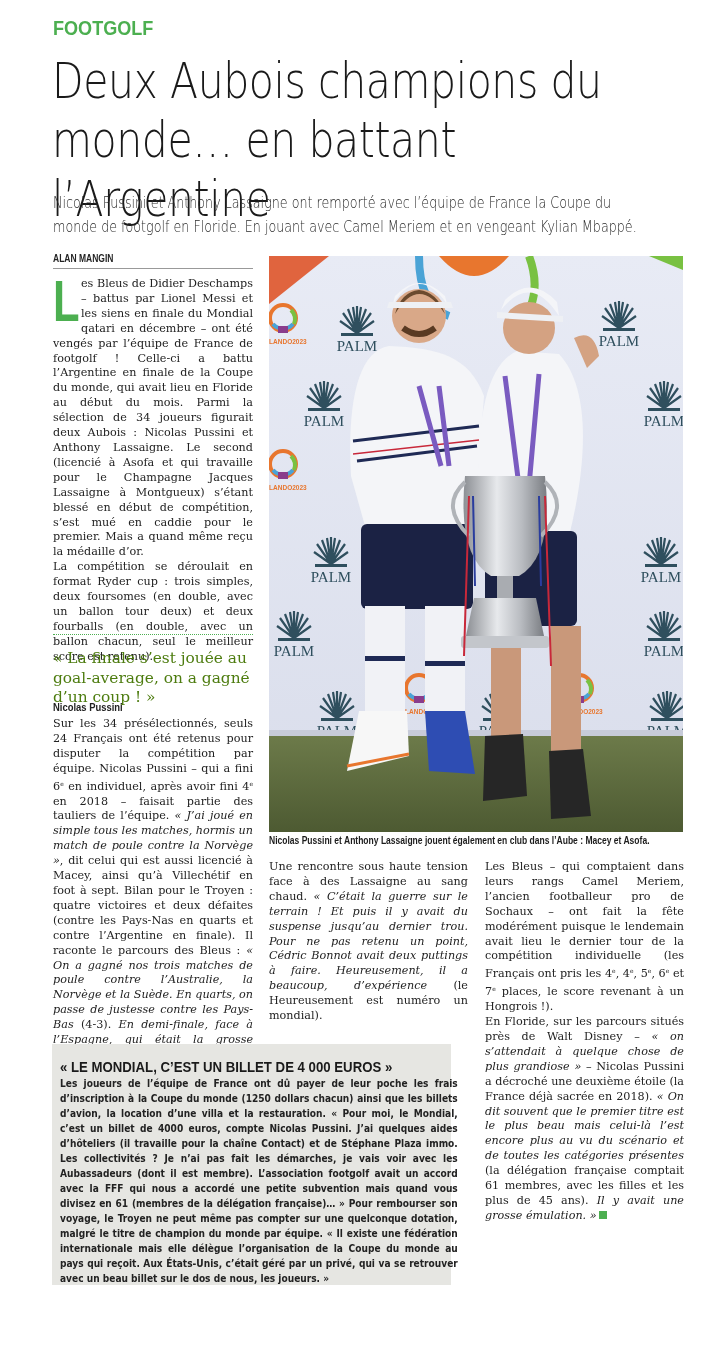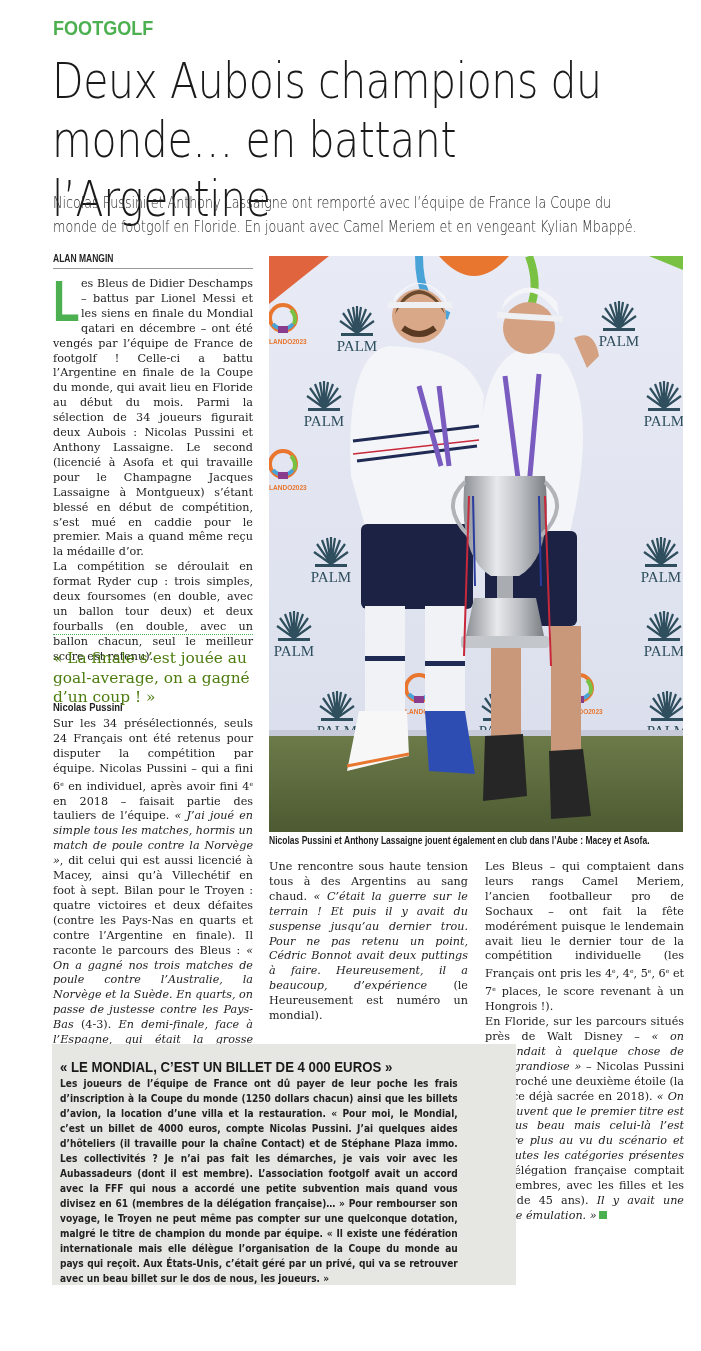--- a/index.html
+++ b/index.html
@@ -24,21 +24,21 @@
   .pullquote { position: absolute; left: 53px; top: 649px; width: 210px; font-family: "DejaVu Serif", serif; color: #4d7c0f; font-size: 15.4px; line-height: 19.5px; }
   .pq-author { position: absolute; left: 53px; top: 701px; font-family: "Liberation Sans", sans-serif; font-weight: bold; font-size: 11.5px; color: #222; transform: scaleX(0.82); transform-origin: left top; }
   .col1b { left: 53px; top: 717px; width: 200px; }
 
   .photo { position: absolute; left: 269px; top: 256px; width: 414px; height: 576px; overflow: hidden; background: #dfe3ef; }
   .caption { position: absolute; left: 269px; top: 835px; width: 500px; font-family: "Liberation Sans", sans-serif; font-weight: bold; font-size: 10.4px; color: #1c1c1c; transform: scaleX(0.82); transform-origin: left top; }
 
   .col2 { left: 269px; top: 860px; width: 199px; }
   .col3 { left: 485px; top: 860px; width: 199px; }
 
-  .box { position: absolute; left: 52px; top: 1044px; width: 464px; height: 241px; background: #e6e6e2; padding: 14px 8px 0 8px; }
+  .box { position: absolute; left: 52px; top: 1044px; width: 399px; height: 241px; background: #e6e6e2; padding: 14px 8px 0 8px; }
   .box-title { font-family: "Liberation Sans", sans-serif; font-weight: bold; font-size: 15px; color: #1a1a1a; white-space: nowrap; transform: scaleX(0.88); transform-origin: left top; line-height: 17px; }
   .box-body { font-family: "DejaVu Sans", sans-serif; font-weight: bold; font-size: 10.3px; line-height: 15px; color: #222; text-align: justify; width: 452px; transform: scaleX(0.88); transform-origin: left top; margin-top: 1px; }
 
   .end-square { display: inline-block; width: 8px; height: 8px; background: #4caf50; vertical-align: 0px; margin-left: 2px; }
 </style>
 </head>
 <body>
 
 <div class="kicker">FOOTGOLF</div>
 
@@ -160,21 +160,21 @@
     <path d="M205 342 L267 342 L275 380 L197 380 Z" fill="url(#silver)"></path>
     <rect x="192" y="380" width="88" height="12" rx="3" fill="#c3c6cb"></rect>
     <path d="M196 226 Q170 250 200 280 M276 226 Q302 250 272 280" stroke="#b0b3b8" stroke-width="4" fill="none"></path>
     <path d="M200 240 L195 400 M276 240 L282 410" stroke="#c8283a" stroke-width="2"></path>
     <path d="M204 240 L206 330 M270 240 L272 330" stroke="#2a3d9e" stroke-width="2"></path>
   </svg>
 </div>
 <div class="caption">Nicolas Pussini et Anthony Lassaigne jouent également en club dans l’Aube : Macey et Asofa.</div>
 
 <div class="col col2">
-  <p><span>Une rencontre sous haute tension tous à des Argentins au sang chaud. </span><em>« C’était la guerre sur le terrain ! Et puis il y avait du suspense jusqu’au dernier trou. Pour ne pas retenu un point, Cédric Bonnot avait deux puttings à faire. Heureusement, il a beaucoup, d’expérience</em><span> (le Heureusement est numéro un mondial). </span></p>
+  <p><span>Une rencontre sous haute tension face à des Lassaigne au sang chaud. </span><em>« C’était la guerre sur le terrain ! Et puis il y avait du suspense jusqu’au dernier trou. Pour ne pas retenu un point, Cédric Bonnot avait deux puttings à faire. Heureusement, il a beaucoup, d’expérience</em><span> (le Heureusement est numéro un mondial). </span></p>
 </div>
 
 <div class="col col3">
   <p><span>Les Bleus – qui comptaient dans leurs rangs Camel Meriem, l’ancien footballeur pro de Sochaux – ont fait la fête modérément puisque le lendemain avait lieu le dernier tour de la compétition individuelle (les Français ont pris les 4</span><sup>e</sup>, 4<sup>e</sup>, 5<sup>e</sup>, 6<sup>e</sup> et 7<sup>e</sup><span> places, le score revenant à un Hongrois !).</span></p>
   <p><span>En Floride, sur les parcours situés près de Walt Disney – </span><em>« on s’attendait à quelque chose de plus grandiose »</em><span> – Nicolas Pussini a décroché une deuxième étoile (la France déjà sacrée en 2018). </span><em>« On dit souvent que le premier titre est le plus beau mais celui-là l’est encore plus au vu du scénario et de toutes les catégories présentes</em><span> (la délégation française comptait 61 membres, avec les filles et les plus de 45 ans). </span><em>Il y avait une grosse émulation. »</em><span class="end-square"></span></p>
 </div>
 
 <div class="box">
   <div class="box-title">« LE MONDIAL, C’EST UN BILLET DE 4 000 EUROS »</div>
   <div class="box-body">Les joueurs de l’équipe de France ont dû payer de leur poche les frais d’inscription à la Coupe du monde (1250 dollars chacun) ainsi que les billets d’avion, la location d’une villa et la restauration. « Pour moi, le Mondial, c’est un billet de 4000 euros, compte Nicolas Pussini. J’ai quelques aides d’hôteliers (il travaille pour la chaîne Contact) et de Stéphane Plaza immo. Les collectivités ? Je n’ai pas fait les démarches, je vais voir avec les Aubassadeurs (dont il est membre). L’association footgolf avait un accord avec la FFF qui nous a accordé une petite subvention mais quand vous divisez en 61 (membres de la délégation française)… » Pour rembourser son voyage, le Troyen ne peut même pas compter sur une quelconque dotation, malgré le titre de champion du monde par équipe. « Il existe une fédération internationale mais elle délègue l’organisation de la Coupe du monde au pays qui reçoit. Aux États-Unis, c’était géré par un privé, qui va se retrouver avec un beau billet sur le dos de nous, les joueurs. »</div>

